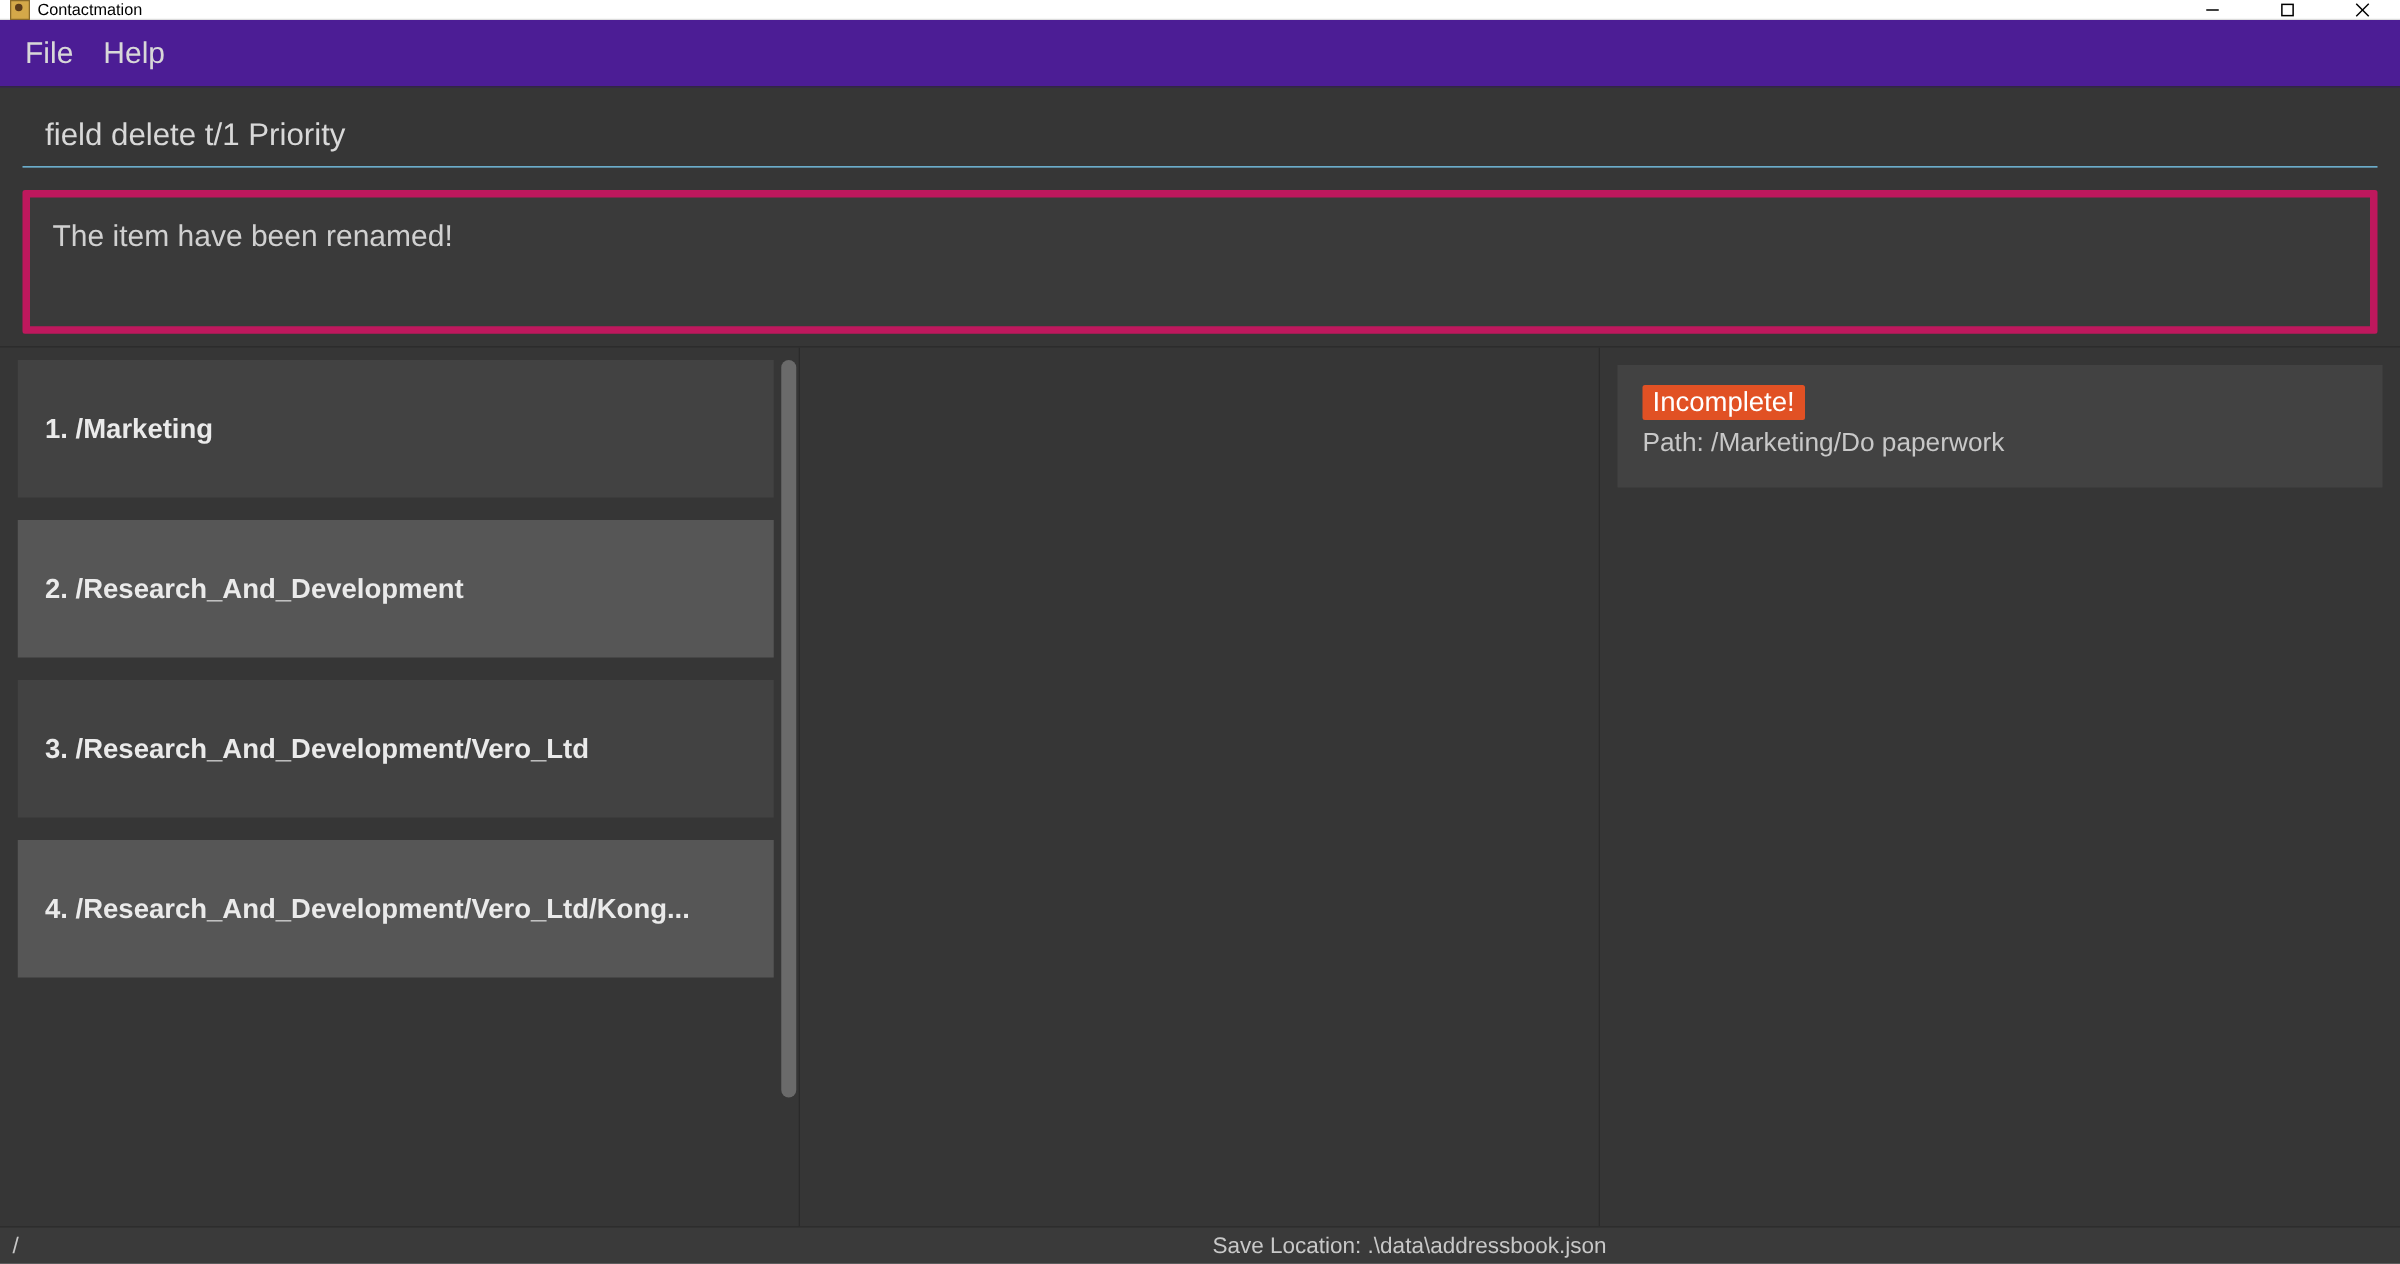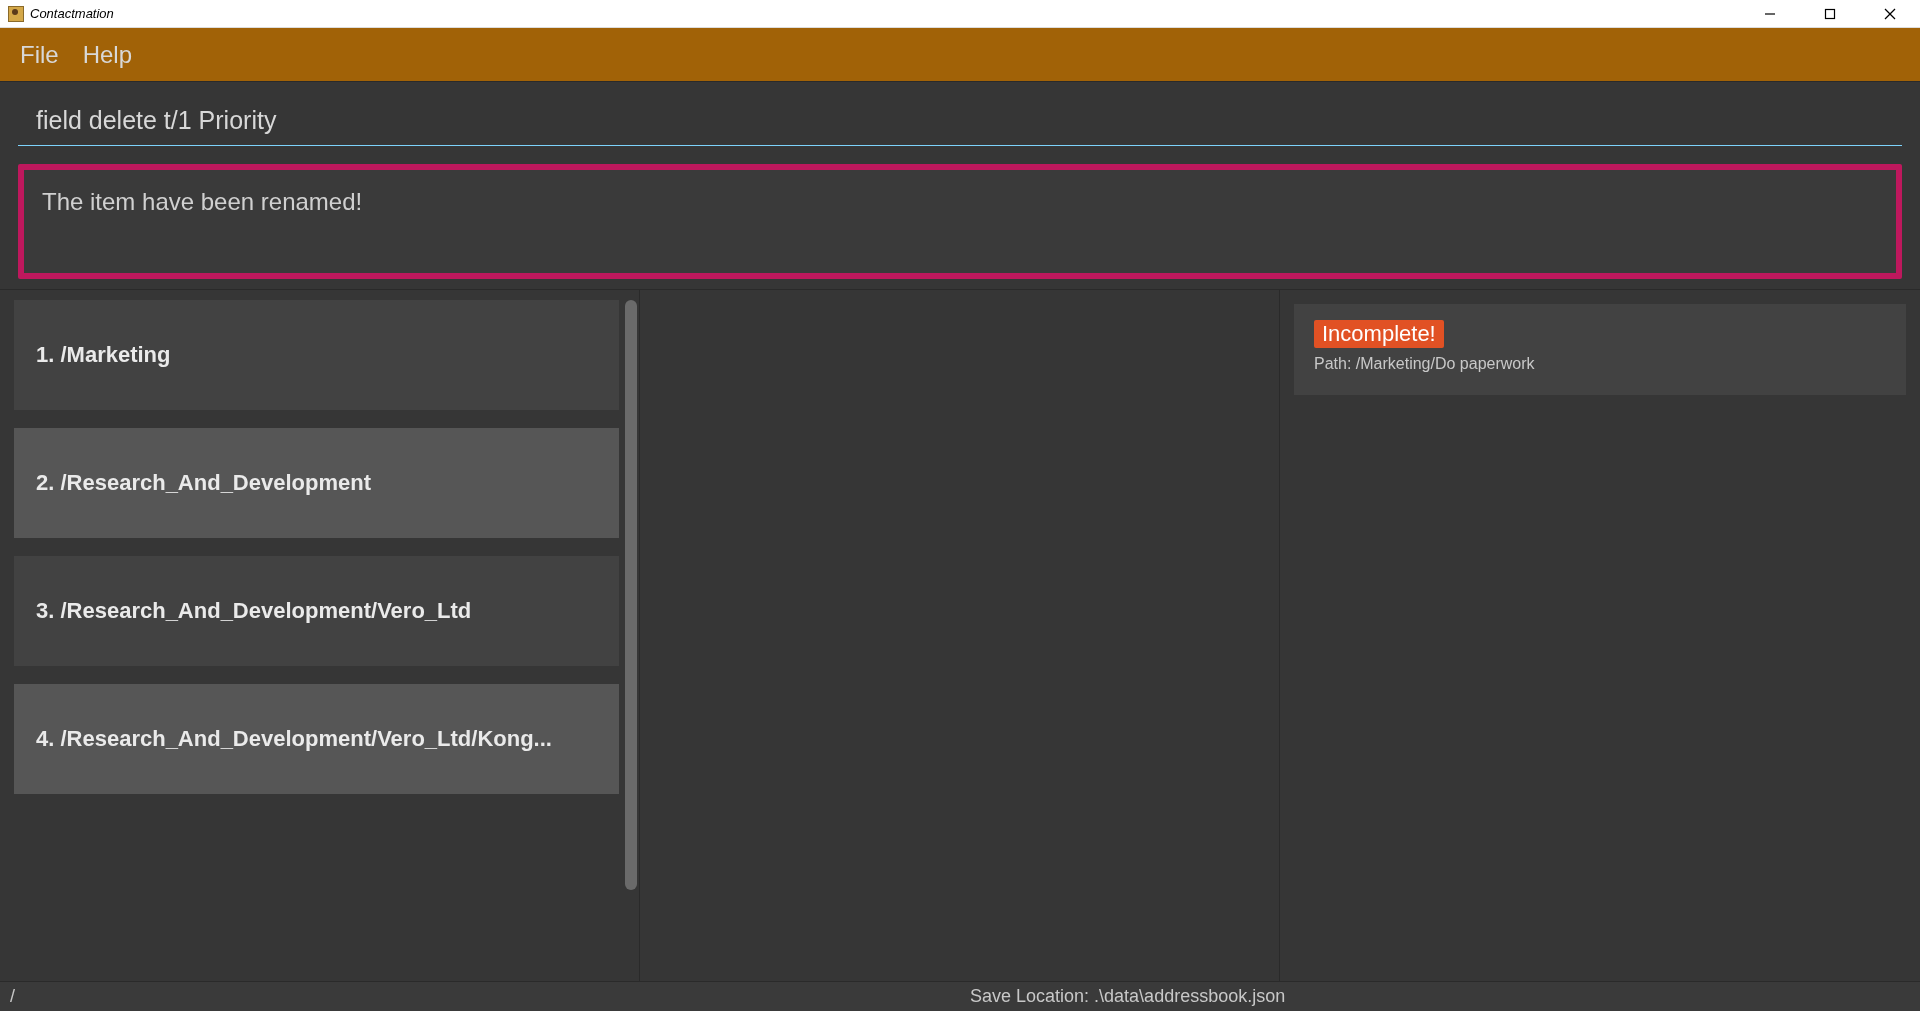--- a/index.html
+++ b/index.html
@@ -17,27 +17,26 @@
     }
     
     .window {
       width: 100%;
       height: 100%;
       display: flex;
       flex-direction: column;
     }
     
     .titlebar {
-      height: 28px;
+      height: 16px;
       background: #ffffff;
       display: flex;
       align-items: center;
       padding-left: 8px;
       border-bottom: 1px solid #ddd;
-      font-style: italic;
     }
     
     .titlebar-icon {
       width: 16px;
       height: 16px;
       background: #d4a849;
       border: 1px solid #8a6a2a;
       margin-right: 6px;
       position: relative;
     }
@@ -83,21 +82,21 @@
     .app-body {
       flex: 1;
       background: #363636;
       display: flex;
       flex-direction: column;
       overflow: hidden;
     }
     
     .menubar {
       height: 54px;
-      background: #a16207;
+      background: #4c1d95;
       display: flex;
       align-items: center;
       padding: 0 20px;
       gap: 24px;
       border-bottom: 1px solid #2a2a2a;
     }
     
     .menu-item {
       font-size: 24px;
       font-weight: 300;
@@ -229,21 +228,21 @@
       display: inline-block;
       background: #e15124;
       color: #fff;
       font-size: 22px;
       padding: 1px 8px;
       border-radius: 2px;
       margin-bottom: 4px;
     }
     
     .task-line {
-      font-size: 16px;
+      font-size: 21px;
       color: #c8c8c8;
       font-weight: 300;
       line-height: 1.45;
     }
     
     .statusbar {
       height: 30px;
       background: #3a3a3a;
       display: flex;
       align-items: center;

